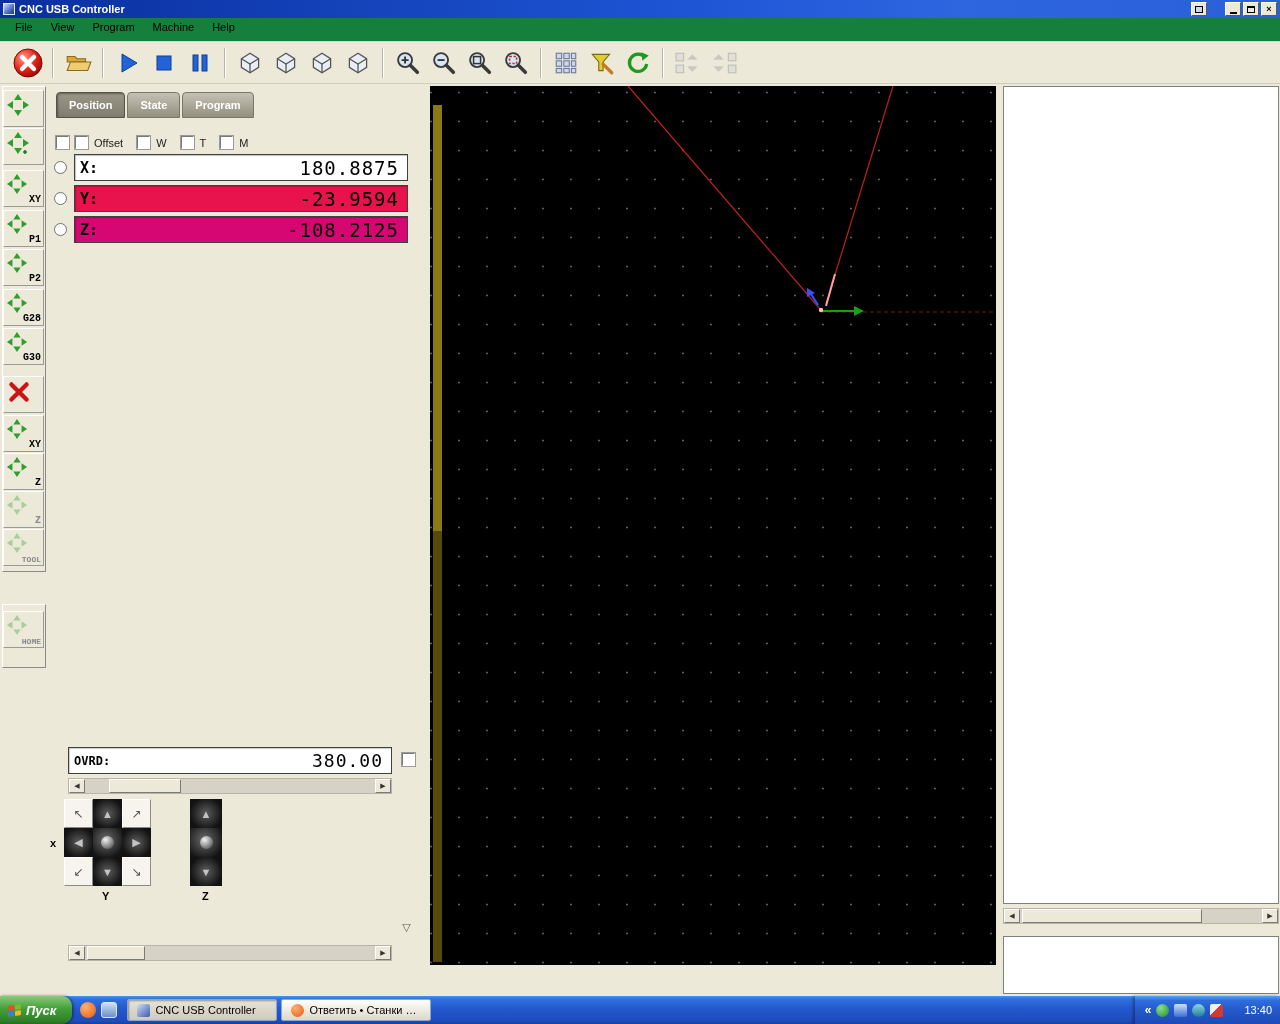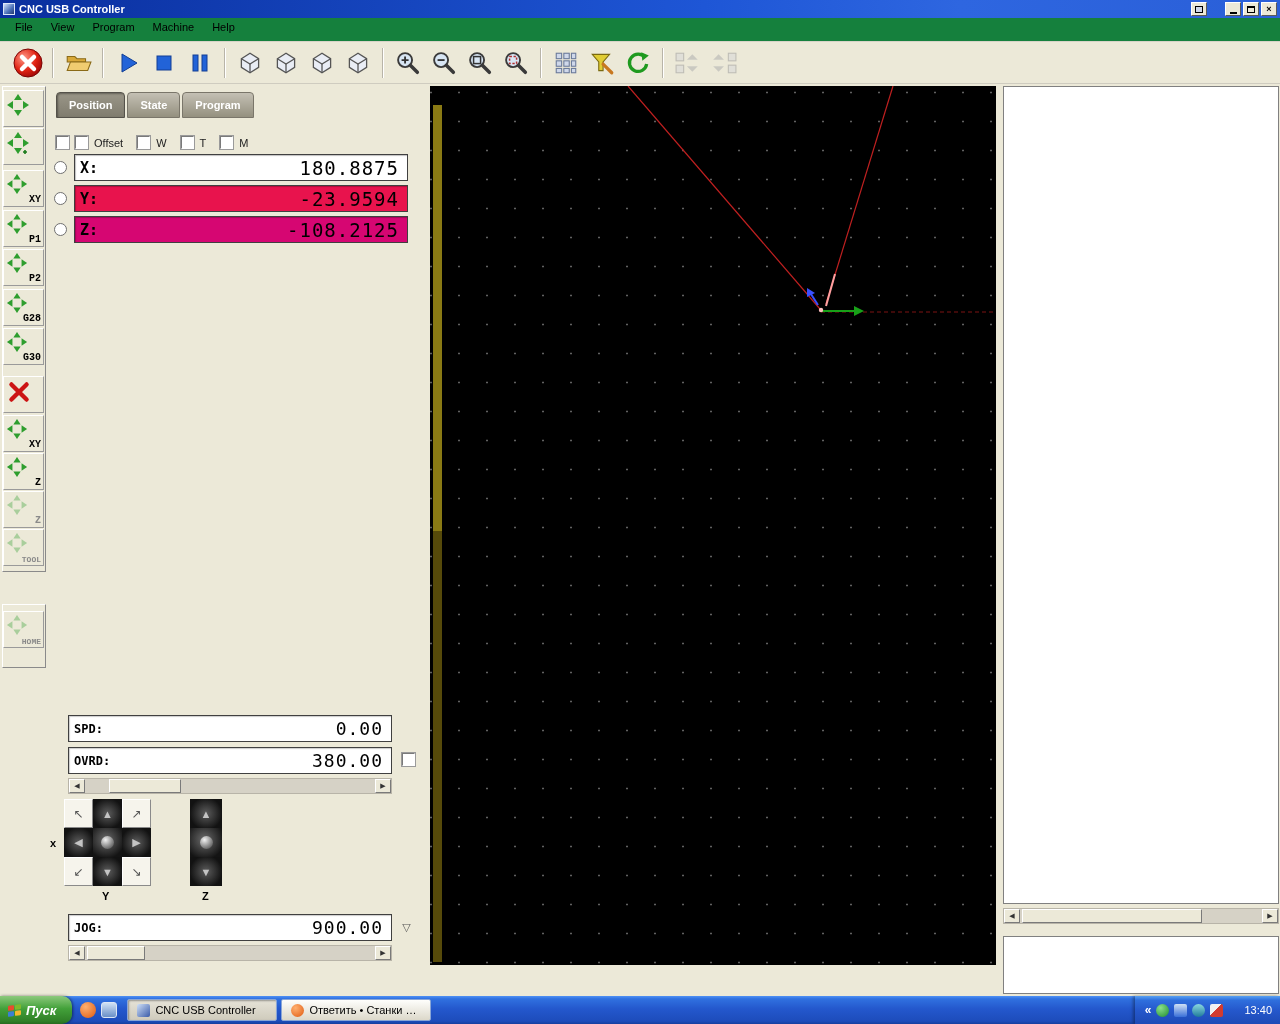--- a/index.html
+++ b/index.html
@@ -433,24 +433,20 @@
       </div>
       <div class="coord-row">
         <span class="radio"></span>
         <div class="coord-field" style="background:#d60672">
           <span class="coord-axis">Z:</span>
           <span class="coord-value">-108.2125</span>
         </div>
       </div>
     </div>
 
-    <div class="field" style="top:631px">
-      <span class="f-label">SPD:</span>
-      <span class="f-value">0.00</span>
-    </div>
     <div class="field" style="top:663px">
       <span class="f-label">OVRD:</span>
       <span class="f-value">380.00</span>
     </div>
     <span class="cbx abs" style="left:354px;top:669px"></span>
 
     <div class="hscroll" style="left:20px;top:694px;width:324px">
       <span class="sb-btn">◀</span>
       <div class="sb-track">
         <span class="sb-thumb" style="left:24px;width:72px"></span>
@@ -476,24 +472,20 @@
 
     <div class="zpad" style="left:142px;top:715px">
       <span class="jp arm">▲</span>
       <span class="jp center">
           <span class="ball"></span>
         </span>
       <span class="jp arm">▼</span>
     </div>
     <span class="axis-label" style="left:154px;top:806px">Z</span>
 
-    <div class="field" style="top:830px">
-      <span class="f-label">JOG:</span>
-      <span class="f-value">900.00</span>
-    </div>
     <span class="drop-btn" style="left:350px;top:835px">▽</span>
 
     <div class="hscroll" style="left:20px;top:861px;width:324px">
       <span class="sb-btn">◀</span>
       <div class="sb-track">
         <span class="sb-thumb" style="left:2px;width:58px"></span>
       </div>
       <span class="sb-btn">▶</span>
     </div>
   </div>

